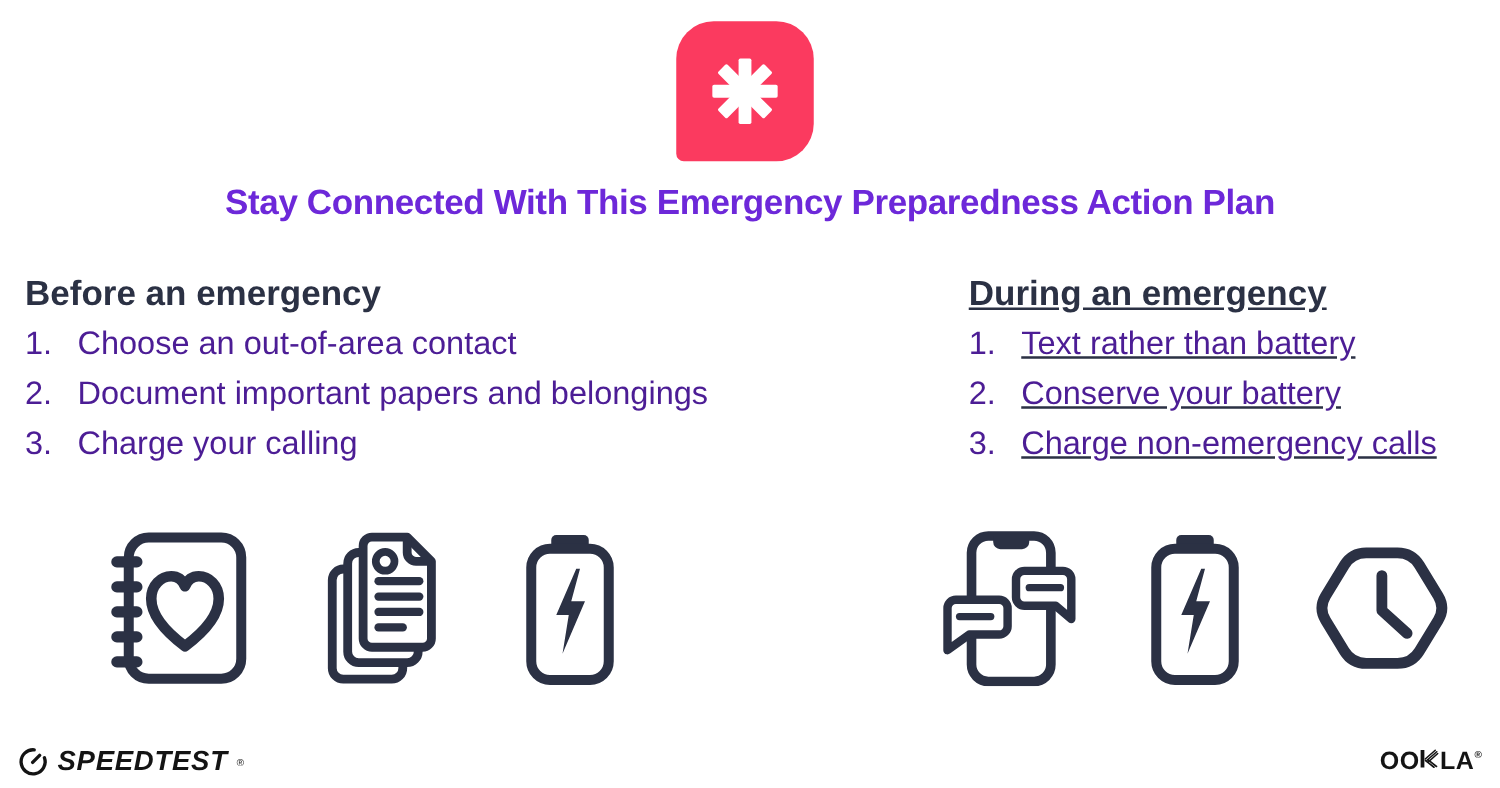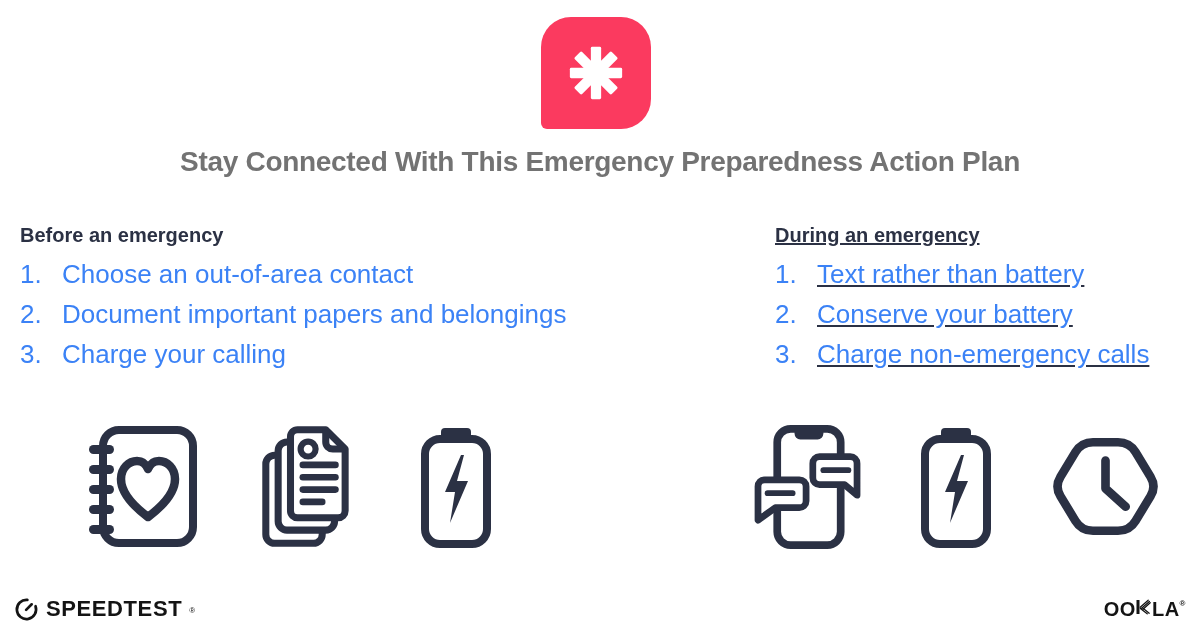--- a/index.html
+++ b/index.html
@@ -24,43 +24,43 @@
   }
 
   
   .title {
     position: absolute;
     left: 0; right: 0; top: 146px;
     text-align: center;
     font-size: 28px;
     font-weight: 700;
     letter-spacing: -0.3px;
-    color: #737373;
+    color: #6d28d9;
   }
 
   
   .col { position: absolute; top: 216px; }
   .col-left  { left: 20px;  width: 700px; }
   .col-right { left: 775px; width: 410px; text-decoration: underline; }
   .col h2 {
-    font-size: 20px;
+    font-size: 28px;
     font-weight: 700;
     line-height: 38px;
     color: #2B3144;
   }
   .col ol {
     list-style: none;
     counter-reset: n;
   }
   .col li {
     counter-increment: n;
     font-size: 26px;
     line-height: 40px;
     font-weight: 400;
-    color: #3b82f6;
+    color: #4c1d95;
     white-space: nowrap;
   }
   .col li::before {
     content: counter(n) ".";
     display: inline-block;
     width: 42px;
   }
 
   
   .icons {
@@ -79,20 +79,21 @@
   .footer {
     position: absolute;
     left: 14px; right: 14px; bottom: 8px;
     display: flex;
     justify-content: space-between;
     align-items: center;
   }
   .speedtest-logo {
     display: flex; align-items: center; gap: 7px;
     color: #141414;
+    font-style: italic;
   }
   .speedtest-logo .wordmark {
     font-size: 22px;
     font-weight: 700;
     letter-spacing: 0.6px;
   }
   .tm {
     font-size: 8px;
     vertical-align: top;
     position: relative; top: 1px;

